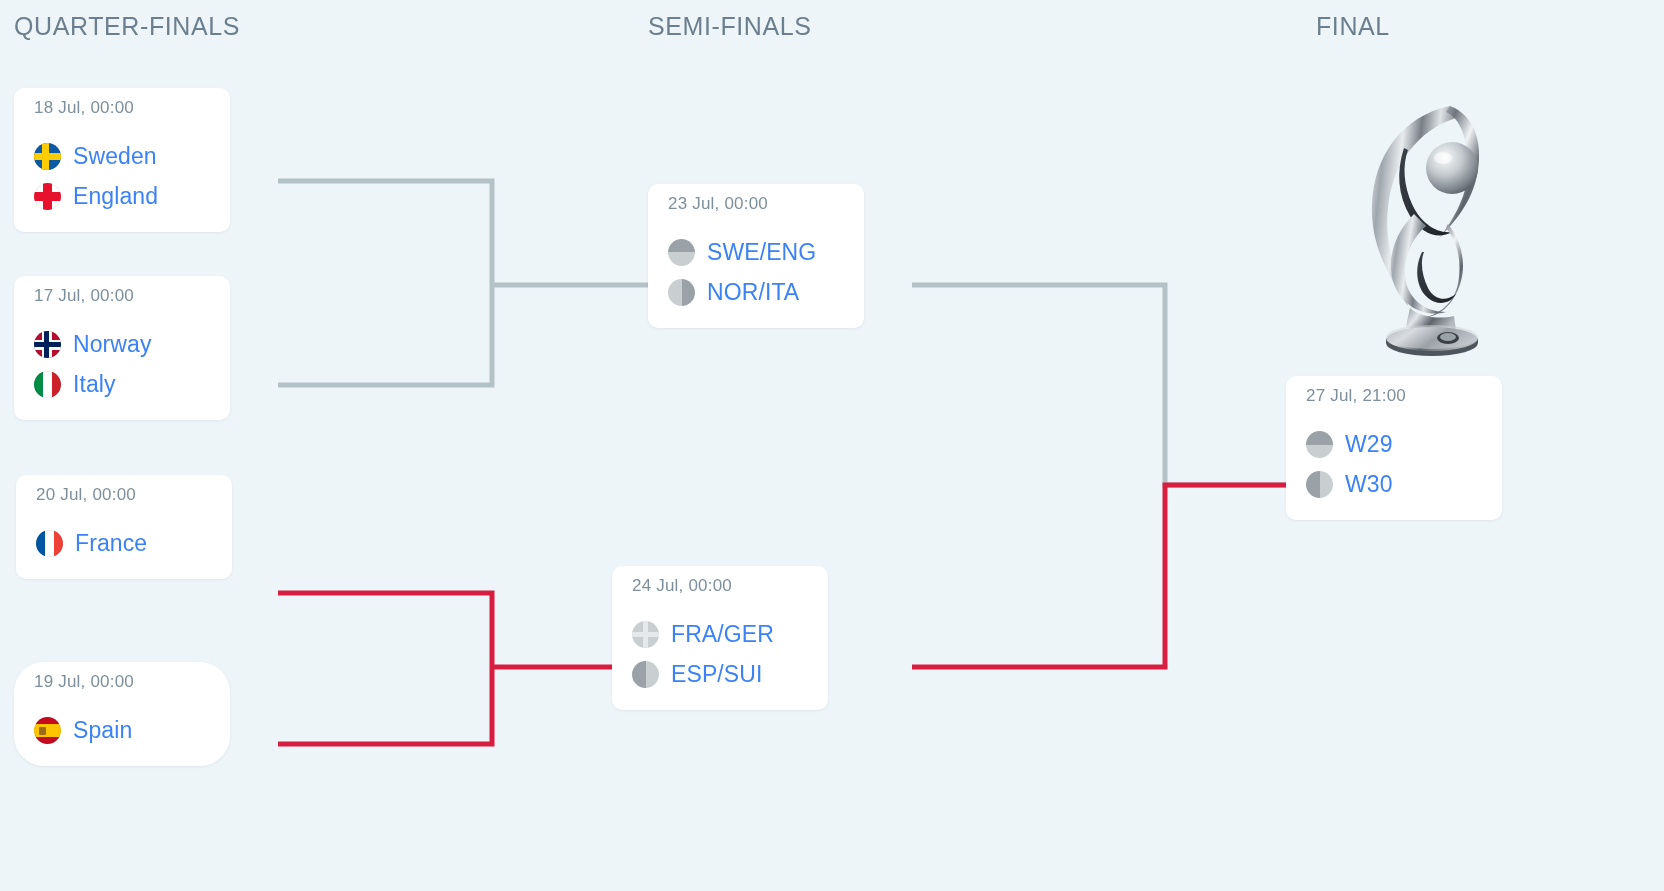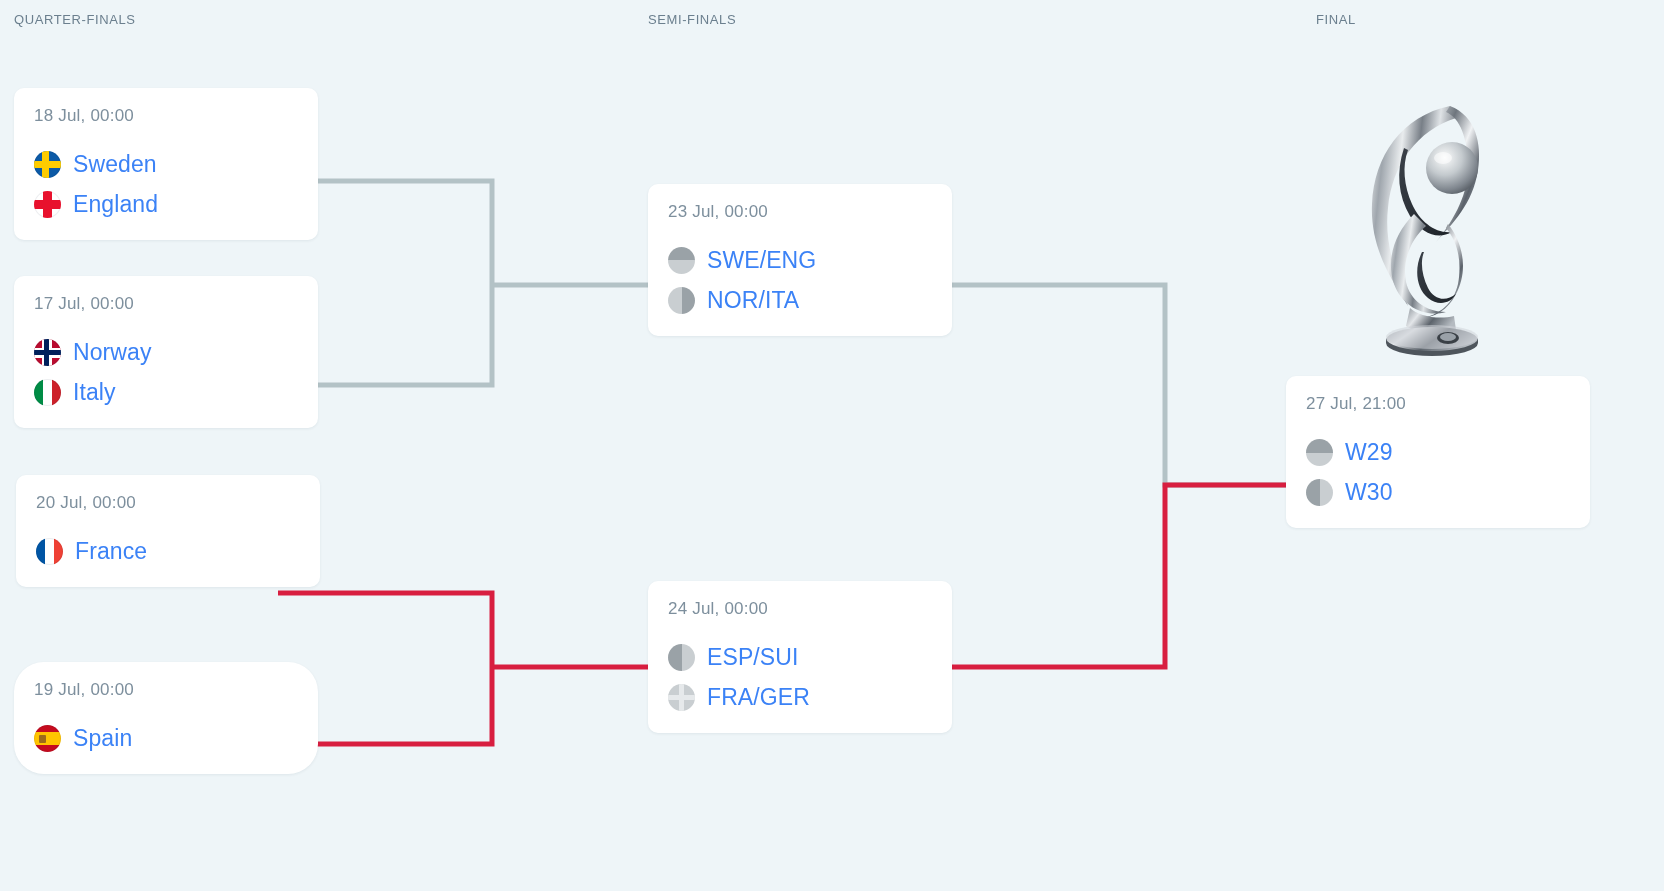--- a/index.html
+++ b/index.html
@@ -12,38 +12,38 @@
     background: #eef5f8;
     font-family: "Liberation Sans", sans-serif;
     color: #14253d;
     position: relative;
   }
 
   
   .round-header {
     position: absolute;
     top: 12px;
-    font-size: 13px;
+    font-size: 25px;
     letter-spacing: 0.6px;
     color: #6b7f8e;
     font-weight: 400;
     white-space: nowrap;
   }
   #hdr-qf   { left: 14px; }
   #hdr-sf   { left: 648px; }
   #hdr-f    { left: 1316px; }
 
   
   .match-card {
     position: absolute;
     background: #ffffff;
     border-radius: 10px;
     box-shadow: 0 1px 3px rgba(20,37,61,0.07);
-    padding: 18px 20px 16px 20px;
-    width: 304px;
+    padding: 10px 20px 16px 20px;
+    width: 216px;
   }
 
   .match-date {
     font-size: 17px;
     color: #7d8f9d;
     letter-spacing: 0.2px;
     margin-bottom: 18px;
     white-space: nowrap;
   }
   .team-row {
@@ -275,30 +275,30 @@
   <div class="team-row">
     <span class="flag ph-horizontal"></span>
     <span class="team-name">SWE/ENG</span>
   </div>
   <div class="team-row">
     <span class="flag ph-vertical"></span>
     <span class="team-name">NOR/ITA</span>
   </div>
 </div>
 
-<div class="match-card" style="left:648px; top:566px;margin-top:15px;">
+<div class="match-card" style="left:612px; top:566px;">
   <div class="match-date">24 Jul, 00:00</div>
+  <div class="team-row">
+    <span class="flag ph-quad"></span>
+    <span class="team-name">FRA/GER</span>
+  </div>
   <div class="team-row">
     <span class="flag ph-vertical-r"></span>
     <span class="team-name">ESP/SUI</span>
   </div>
-  <div class="team-row">
-    <span class="flag ph-quad"></span>
-    <span class="team-name">FRA/GER</span>
-  </div>
 </div>
 
 <div class="match-card" style="left:1286px; top:376px;">
   <div class="match-date">27 Jul, 21:00</div>
   <div class="team-row">
     <span class="flag ph-horizontal"></span>
     <span class="team-name">W29</span>
   </div>
   <div class="team-row">
     <span class="flag ph-vertical-r"></span>

